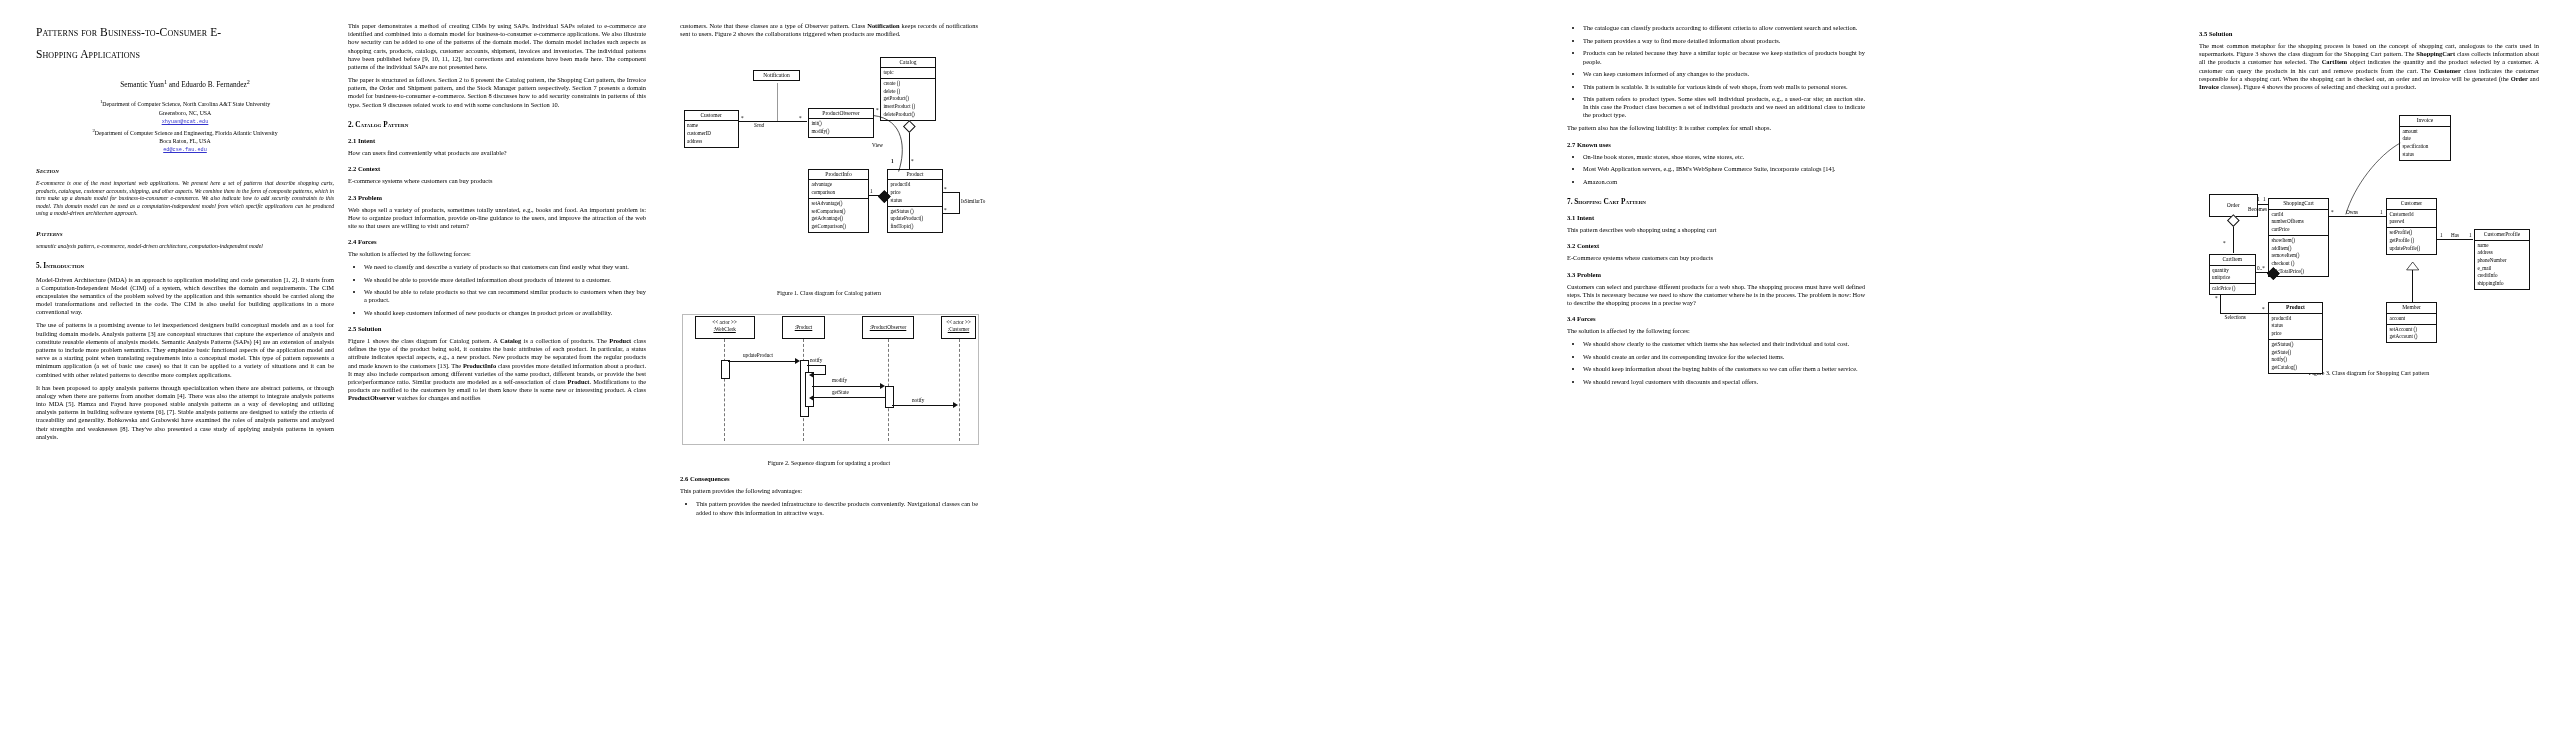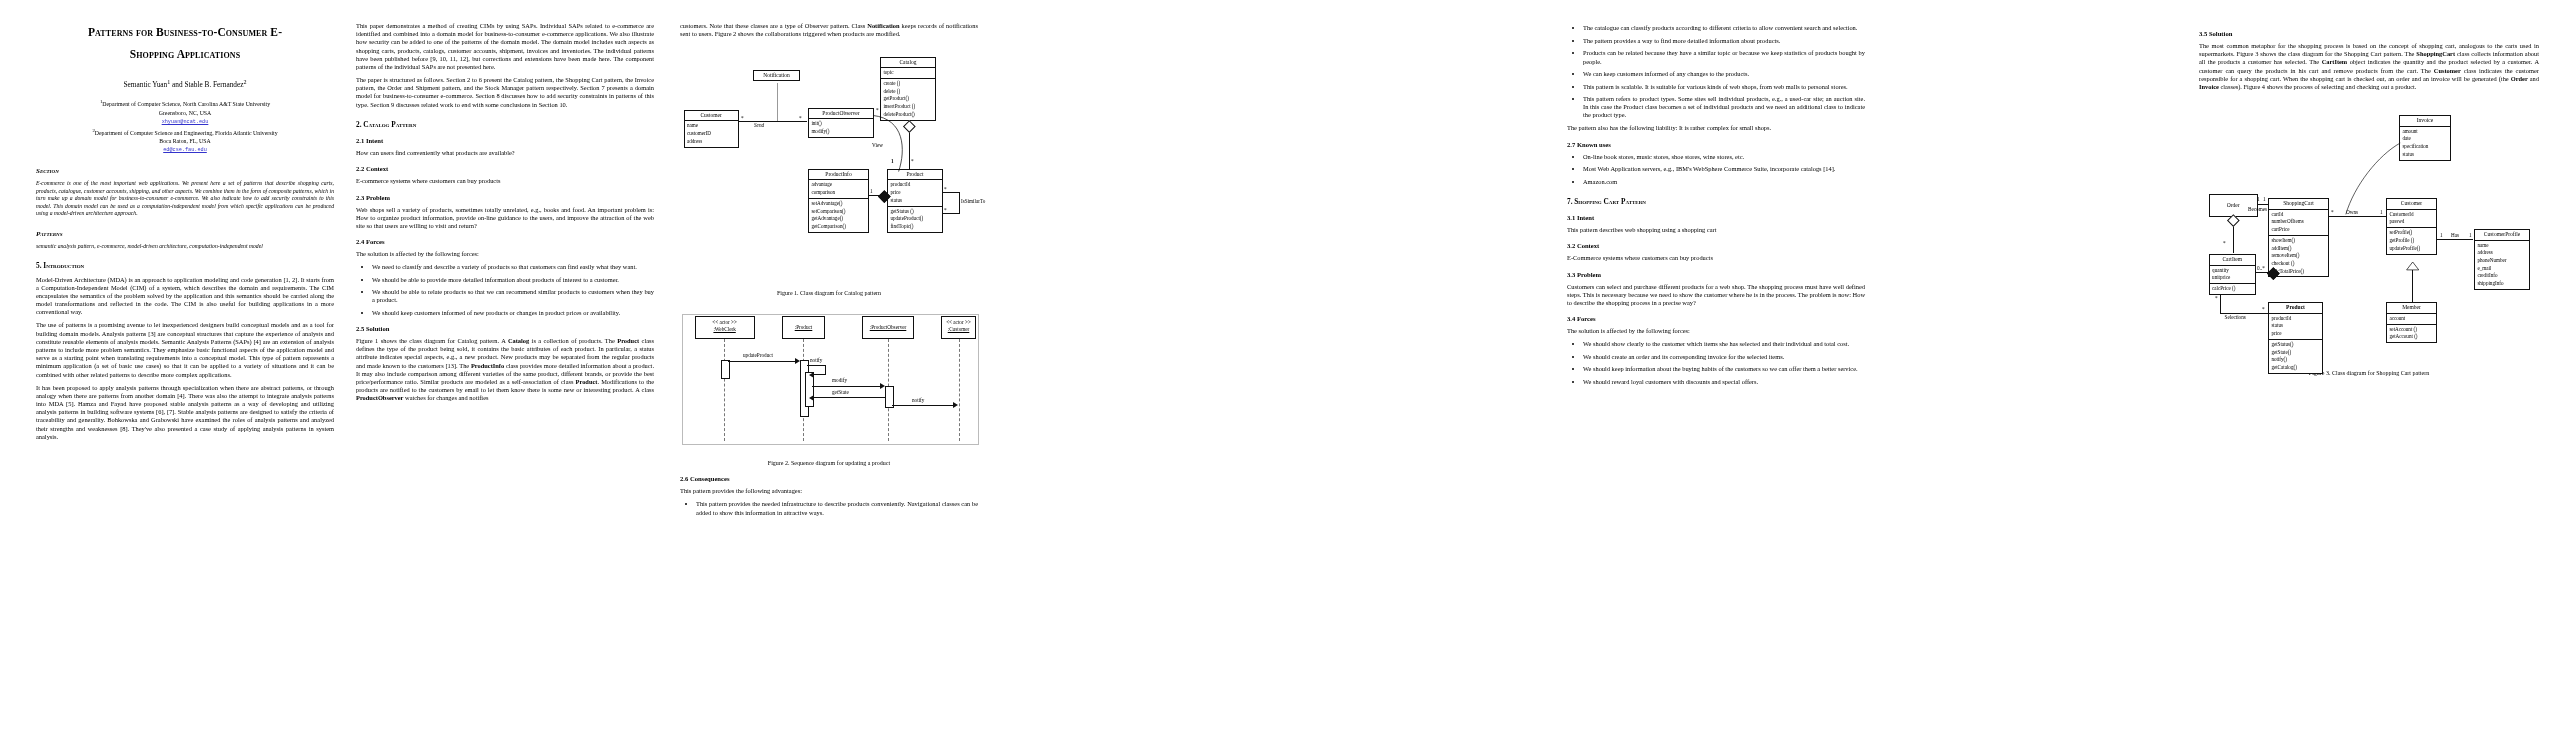--- a/index.html
+++ b/index.html
@@ -1,25 +1,25 @@
 <!DOCTYPE html>
 <html style="font-size:9.7px"><head>
 <meta charset="utf-8">
 <style>
   html,body{margin:0;padding:0;background:#ffffff;}
   body{width:2576px;height:729px;font-family:"Liberation Serif",serif;color:#000;}
   .page{position:absolute;top:0;left:0;width:2576px;height:729px;}
   .col{position:absolute;top:22px;width:298px;font-size:6.4px;line-height:1.28;text-align:justify;}
   .col.c1{left:36px;}
-  .col.c2{left:356px;}
+  .col.c2{left:348px;}
   .col.c3{left:680px;}
   .col.c6{left:1567px;}
   .col.c8{left:2199px;}
 
-  .title{font-variant:small-caps;font-weight:bold;font-size:11.5px;text-align:center;line-height:1.9;letter-spacing:0.1px;}
+  .title{font-variant:small-caps;font-weight:normal;font-size:11.5px;line-height:1.9;letter-spacing:0.1px;}
   .authors{text-align:center;font-size:7.3px;margin-top:13.4px;}
   .affil{text-align:center;font-size:5.8px;line-height:1.45;margin-top:8.5px;}
   .mail{color:#3333cc;text-decoration:underline;font-family:"Liberation Mono",monospace;font-size:5.2px;}
   .sec-it{font-variant:small-caps;font-weight:bold;font-style:italic;font-size:7px;margin:12px 0 4.3px 0;}
   .abs{font-style:italic;font-size:5.7px;line-height:1.32;text-align:justify;}
   h2.sec{font-variant:small-caps;font-weight:bold;font-size:7.3px;margin:11px 0 4.9px 0;text-align:left;}
   h3.sub{font-weight:bold;font-size:6.6px;margin:8px 0 3.6px 0;text-align:left;}
   p{margin:0 0 4.9px 0;}
   ul{margin:2.4px 0 4.9px 0;padding-left:16px;}
   li{margin:0 0 4.3px 0;text-align:justify;}
@@ -53,21 +53,21 @@
 </head>
 <body>
 
 <div class="page">
 
   <div class="col c1">
     <div class="title">
       <div>Patterns for Business-to-Consumer E-</div>
       <div>Shopping Applications</div>
     </div>
-    <div class="authors"><span>Semantic Yuan</span><sup>1</sup><span> and Stable B. Fernandez</span><sup>2</sup></div>
+    <div class="authors"><span>Semantic Yuan</span><sup>1</sup><span> and Eduardo B. Fernandez</span><sup>2</sup></div>
     <div class="affil">
       <div><sup>1</sup><span>Department of Computer Science, North Carolina A&amp;T State University</span></div>
       <div>Greensboro, NC, USA</div>
       <div><a class="mail" href="#">xhyuan@ncat.edu</a></div>
       <div><sup>2</sup><span>Department of Computer Science and Engineering, Florida Atlantic University</span></div>
       <div>Boca Raton, FL, USA</div>
       <div><a class="mail" href="#">ed@cse.fau.edu</a></div>
     </div>
     <div class="sec-it">Section</div>
     <div class="abs">E-commerce is one of the most important web applications. We present here a set of patterns that describe shopping carts, products, catalogue, customer accounts, shipping, and other aspects. We combine them in the form of composite patterns, which in turn make up a domain model for business-to-consumer e-commerce. We also indicate how to add security constraints to this model. This domain model can be used as a computation-independent model from which specific applications can be produced using a model-driven architecture approach.</div>

